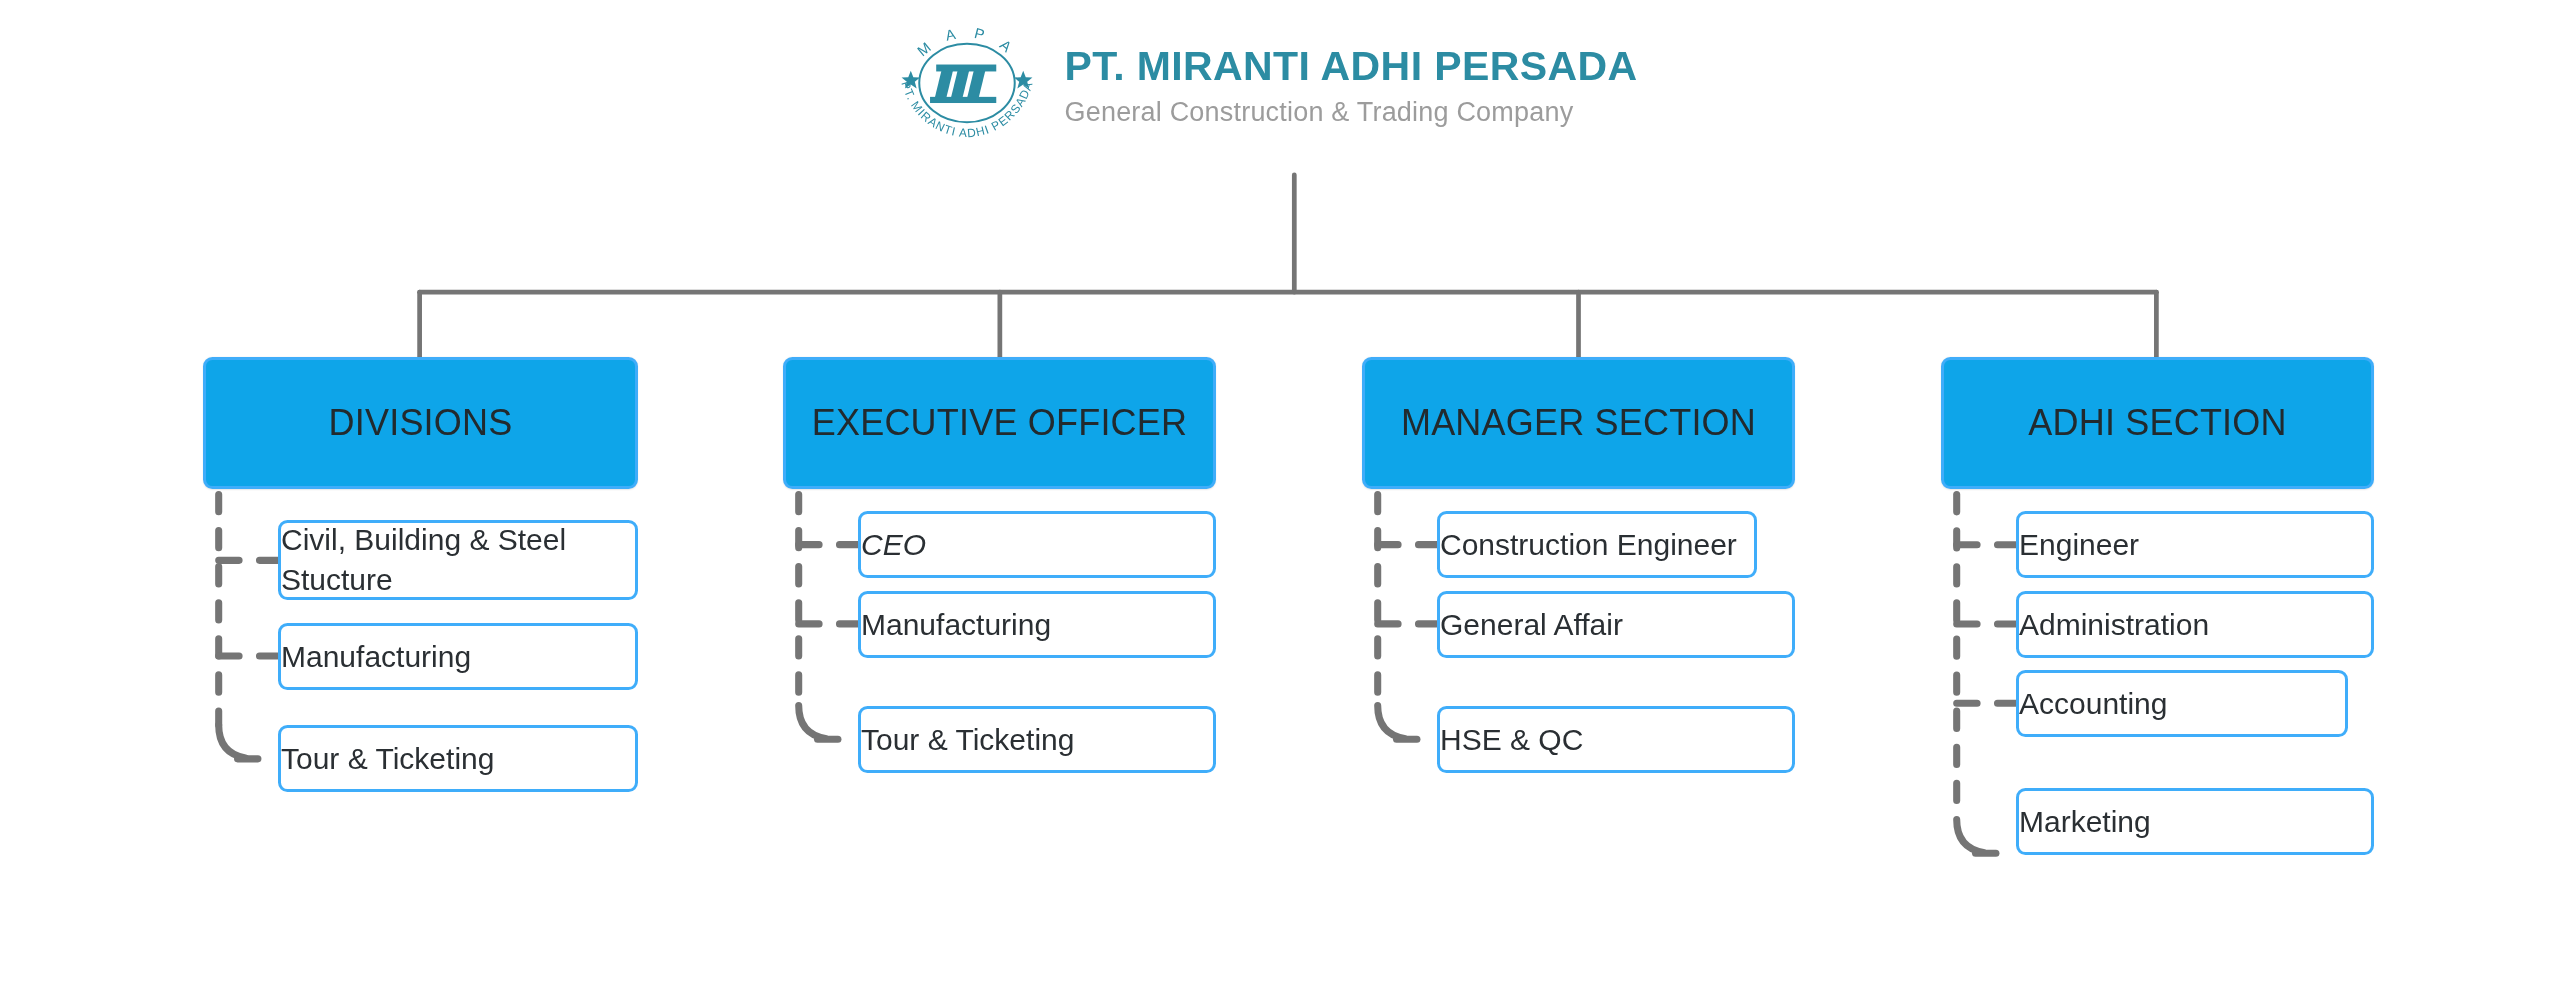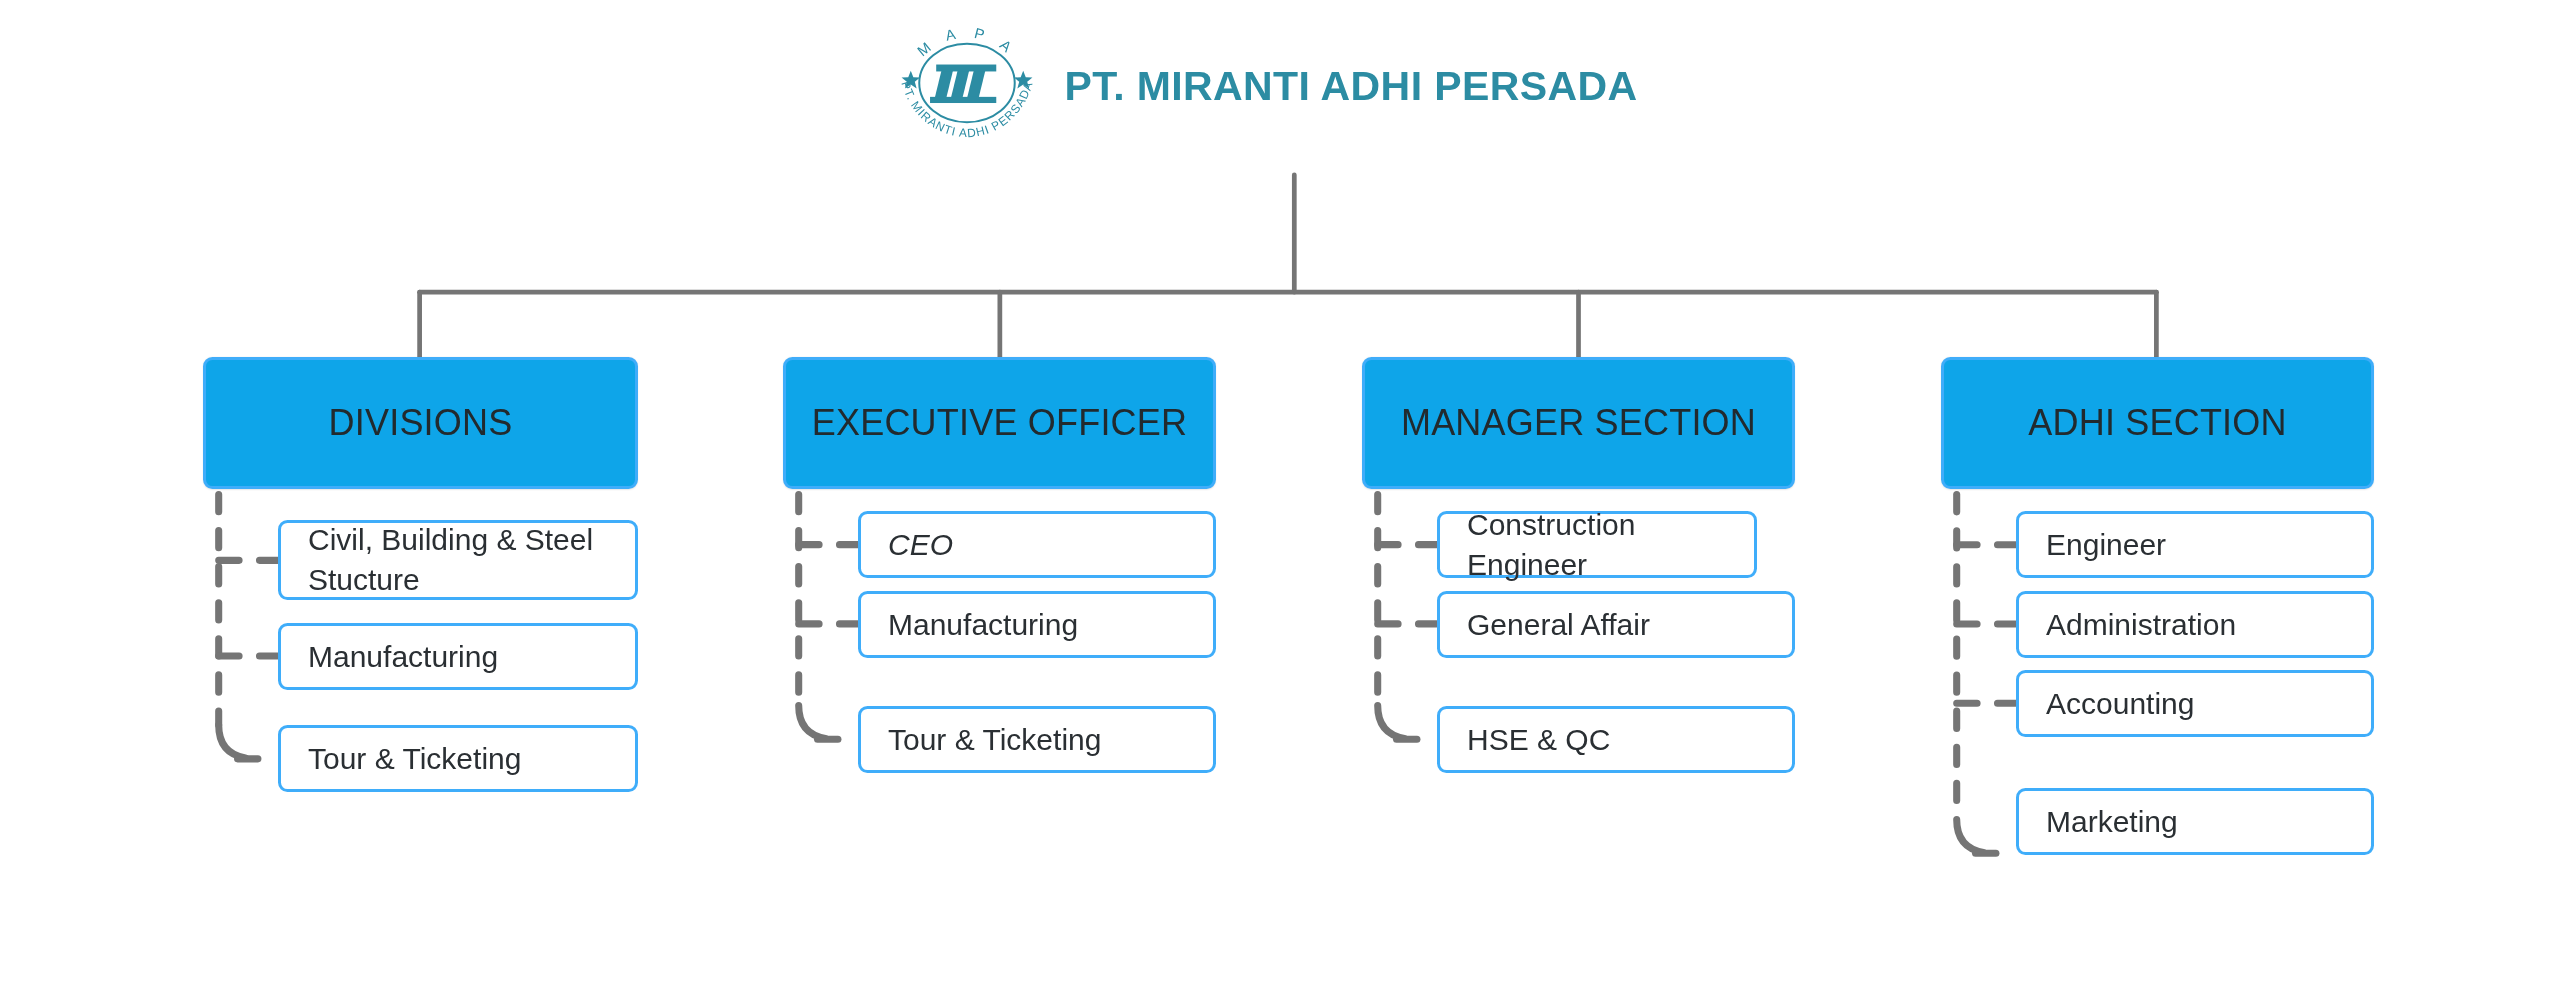--- a/index.html
+++ b/index.html
@@ -101,21 +101,21 @@
   }
 
   .child-box {
     position: absolute;
     box-sizing: border-box;
     background: #ffffff;
     border: 3.9px solid #3FADFA;
     border-radius: 9.4px;
     display: flex;
     align-items: center;
-    padding: 0 27px;
+    padding: 0 0;
   }
   .child-label {
     font-size: 30px;
     color: #2a2f33;
     line-height: 1.32;
     font-weight: normal;
   }
 
   .branch-svg {
     position: absolute;
@@ -156,20 +156,21 @@
         <polygon points="57,124 67,83 82,83 72,124"></polygon>
         <polygon points="78,124 88,83 103,83 93,124"></polygon>
         <polygon points="99,124 109,83 124,83 114,124"></polygon>
         <rect x="60" y="76" width="78" height="9"></rect>
         <rect x="52" y="118" width="86" height="8"></rect>
       </g>
     </svg>
 
     <div class="brand-text">
       <div class="brand-title">PT. MIRANTI ADHI PERSADA</div>
+      <div class="brand-subtitle">General Construction &amp; Trading Company</div>
     </div>
   </div>
 
   <svg class="top-connector" viewBox="0 0 3272 480">
     <g stroke="#757575" stroke-width="6" fill="none" stroke-linecap="round" stroke-linejoin="round">
 
       <path d="M 1644,222 L 1644,371"></path>
 
       <path d="M 533,371 L 2739,371"></path>
 
@@ -296,21 +297,21 @@
           <path d="M 44,463 L 95,463"></path>
         </g>
       </svg>
 
       <div class="child-box" style="left:75px; top:22px; width:358px; height:67px;">
         <span class="child-label">Engineer</span>
       </div>
       <div class="child-box" style="left:75px; top:102px; width:358px; height:67px;">
         <span class="child-label">Administration</span>
       </div>
-      <div class="child-box" style="left:75px; top:181px; width:358px; height:67px;">
+      <div class="child-box" style="left:75px; top:181px; width:332px; height:67px;">
         <span class="child-label">Accounting</span>
       </div>
       <div class="child-box" style="left:75px; top:299px; width:358px; height:67px;">
         <span class="child-label">Marketing</span>
       </div>
     </div>
   </div>
 
 </div>
 

